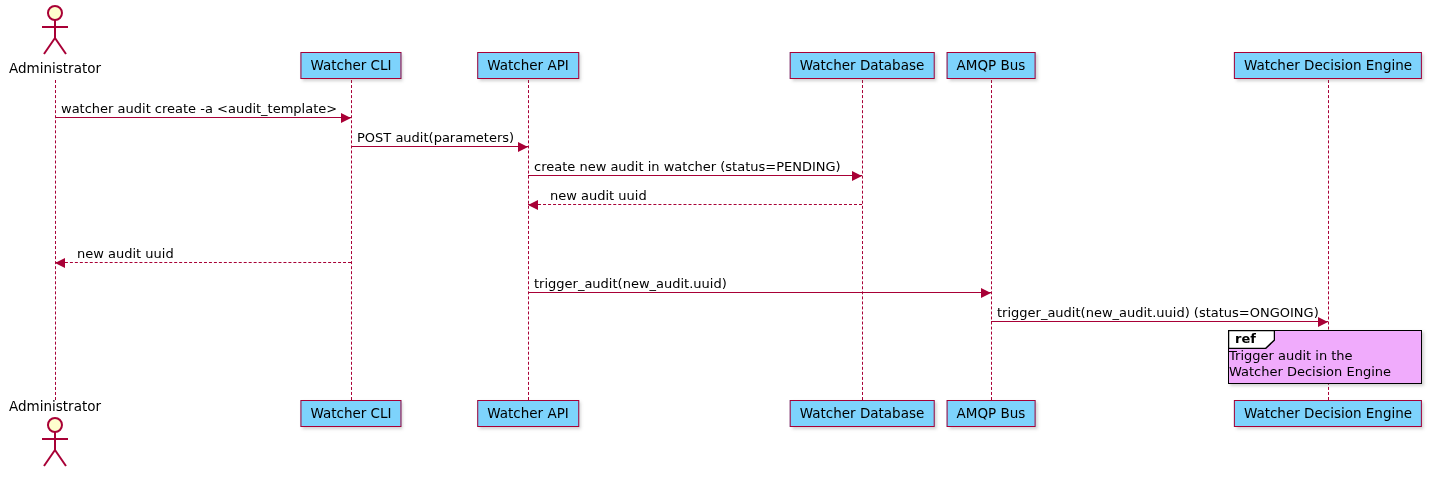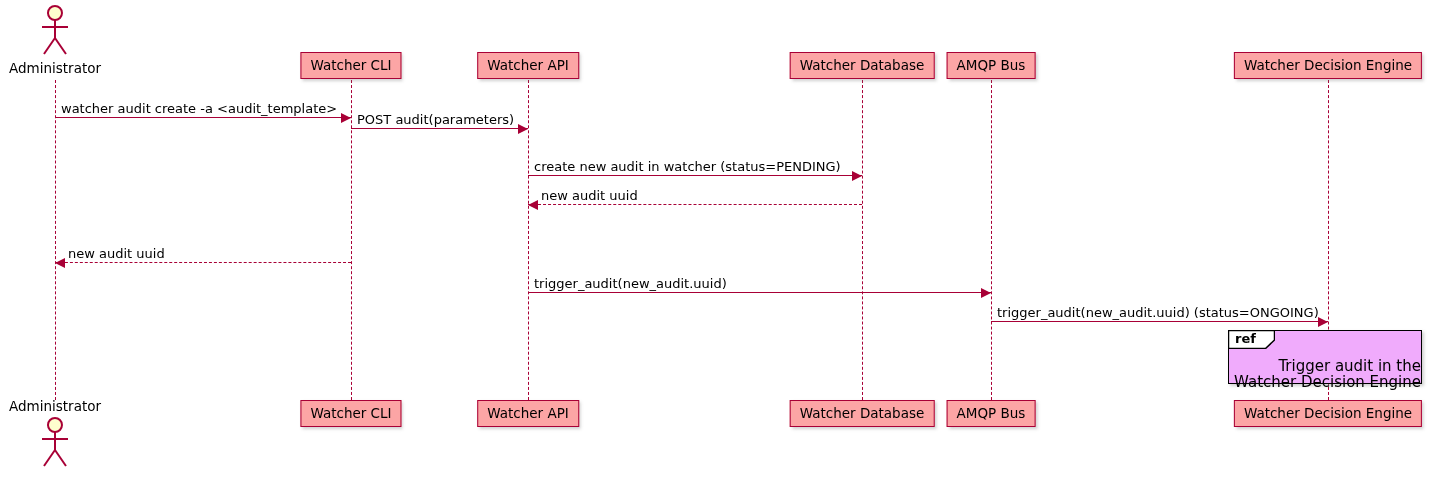--- a/index.html
+++ b/index.html
@@ -13,21 +13,21 @@
   }
   .lifeline{
     position:absolute;
     top:80px;height:320px;width:0;
     border-left:1px dashed #A80036;
     z-index:0;
   }
   .pbox{
     position:absolute;
     transform:translateX(-50%);
-    background:#fca5a5;
+    background:#7dd3fc;
     border:1.5px solid #A80036;
     box-shadow:2px 2px 3px rgba(120,120,120,0.35);
     padding:4px 9px;
     font-size:13.5px;
     white-space:nowrap;
     z-index:2;
     line-height:17px;
   }
   .actor{
     position:absolute;
@@ -39,21 +39,21 @@
     font-size:13.5px;white-space:nowrap;margin-top:2px;line-height:16px;
   }
   .actor-label.bottom{margin-top:0;margin-bottom:2px;}
   .message{
     position:absolute;height:17px;z-index:1;
   }
   .msg-label{
     position:absolute;bottom:2px;left:6px;
     font-size:13px;white-space:nowrap;
   }
-  .message.to-left .msg-label{left:13px;}
+  .message.to-left .msg-label{left:22px;}
   .msg-line{
     position:absolute;bottom:0;left:0;right:0;height:0;
     border-top:1px solid #A80036;
   }
   .message.dashed .msg-line{border-top-style:dashed;}
   .arrowhead{
     position:absolute;width:0;height:0;bottom:-5px;
     border-top:5px solid transparent;
     border-bottom:5px solid transparent;
   }
@@ -69,21 +69,21 @@
   .ref-tab{
     position:absolute;top:-1px;left:-1px;width:47px;height:19px;
   }
   .ref-tab svg{position:absolute;top:0;left:0;}
   .ref-tab span{
     position:absolute;top:1px;left:7px;
     font-size:13px;font-weight:bold;
   }
   .ref-body{
     position:absolute;left:0;right:0;top:17px;
-    text-align:right;font-size:15px;line-height:16px;margin-top:10px;
+    text-align:left;font-size:13px;line-height:16px;
   }
   .ref-body span{display:block;white-space:nowrap;}
 </style>
 </head>
 <body>
 
 <div class="canvas">
 
   <div class="lifeline" style="left:55px"></div>
   <div class="lifeline" style="left:351px"></div>
@@ -108,21 +108,21 @@
   <div class="pbox" style="left:862px;top:52px">Watcher Database</div>
   <div class="pbox" style="left:991px;top:52px">AMQP Bus</div>
   <div class="pbox" style="left:1328px;top:52px">Watcher Decision Engine</div>
 
   <div class="message solid to-right" style="left:55px;top:101px;width:296px">
     <span class="msg-label">watcher audit create -a &lt;audit_template&gt;</span>
     <div class="msg-line"></div>
     <div class="arrowhead"></div>
   </div>
 
-  <div class="message solid to-right" style="left:351px;top:112px;width:177px">
+  <div class="message solid to-right" style="left:351px;top:130px;width:177px">
     <span class="msg-label">POST audit(parameters)</span>
     <div class="msg-line"></div>
     <div class="arrowhead"></div>
   </div>
 
   <div class="message solid to-right" style="left:528px;top:159px;width:334px">
     <span class="msg-label">create new audit in watcher (status=PENDING)</span>
     <div class="msg-line"></div>
     <div class="arrowhead"></div>
   </div>

